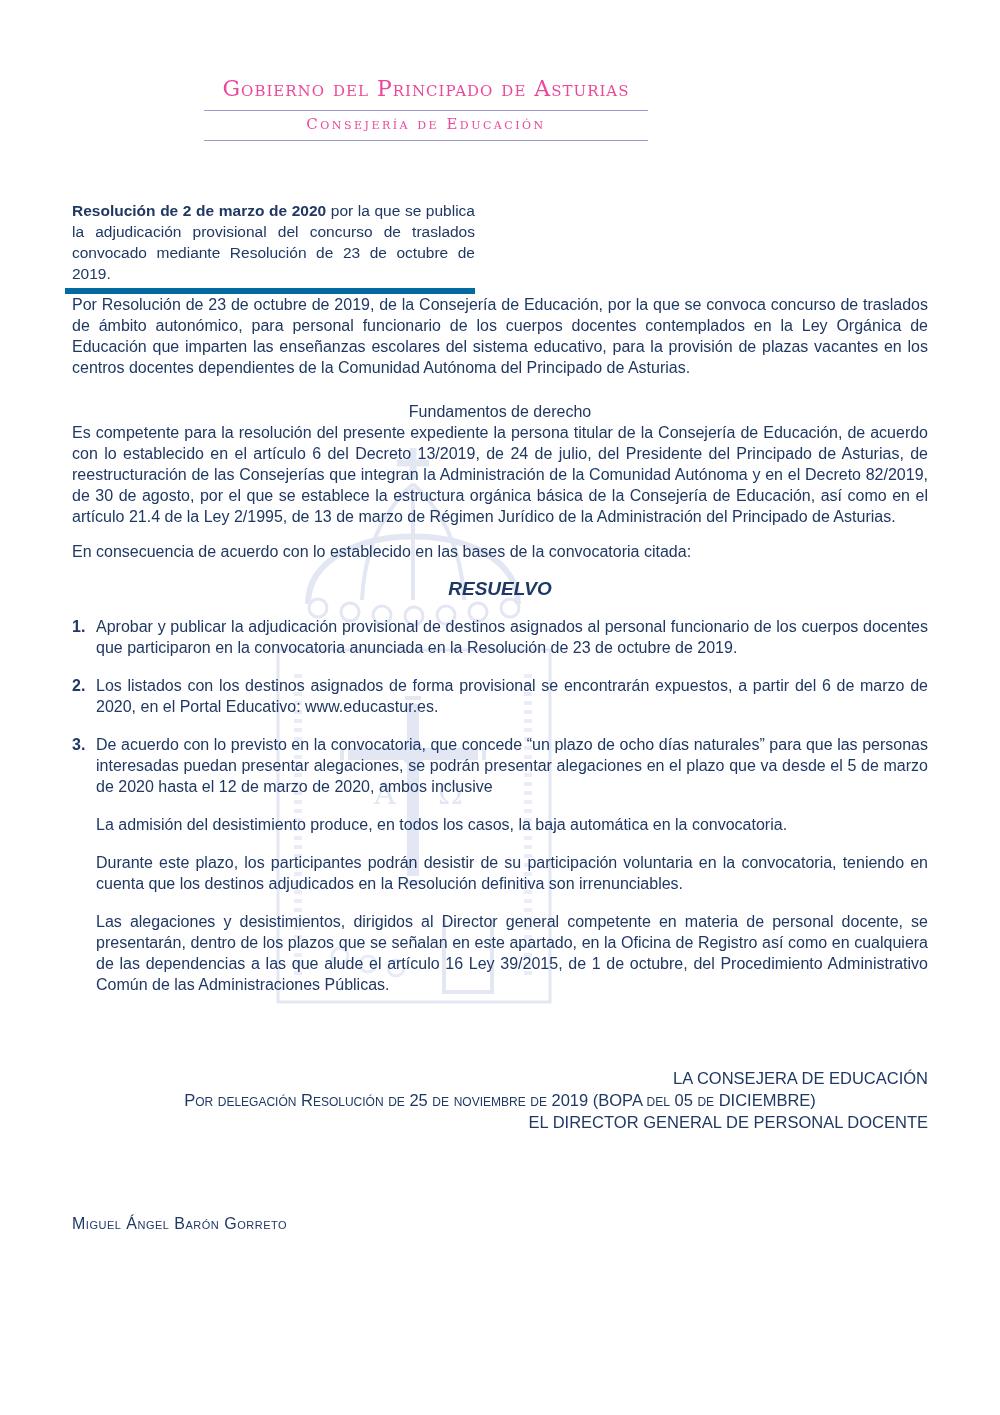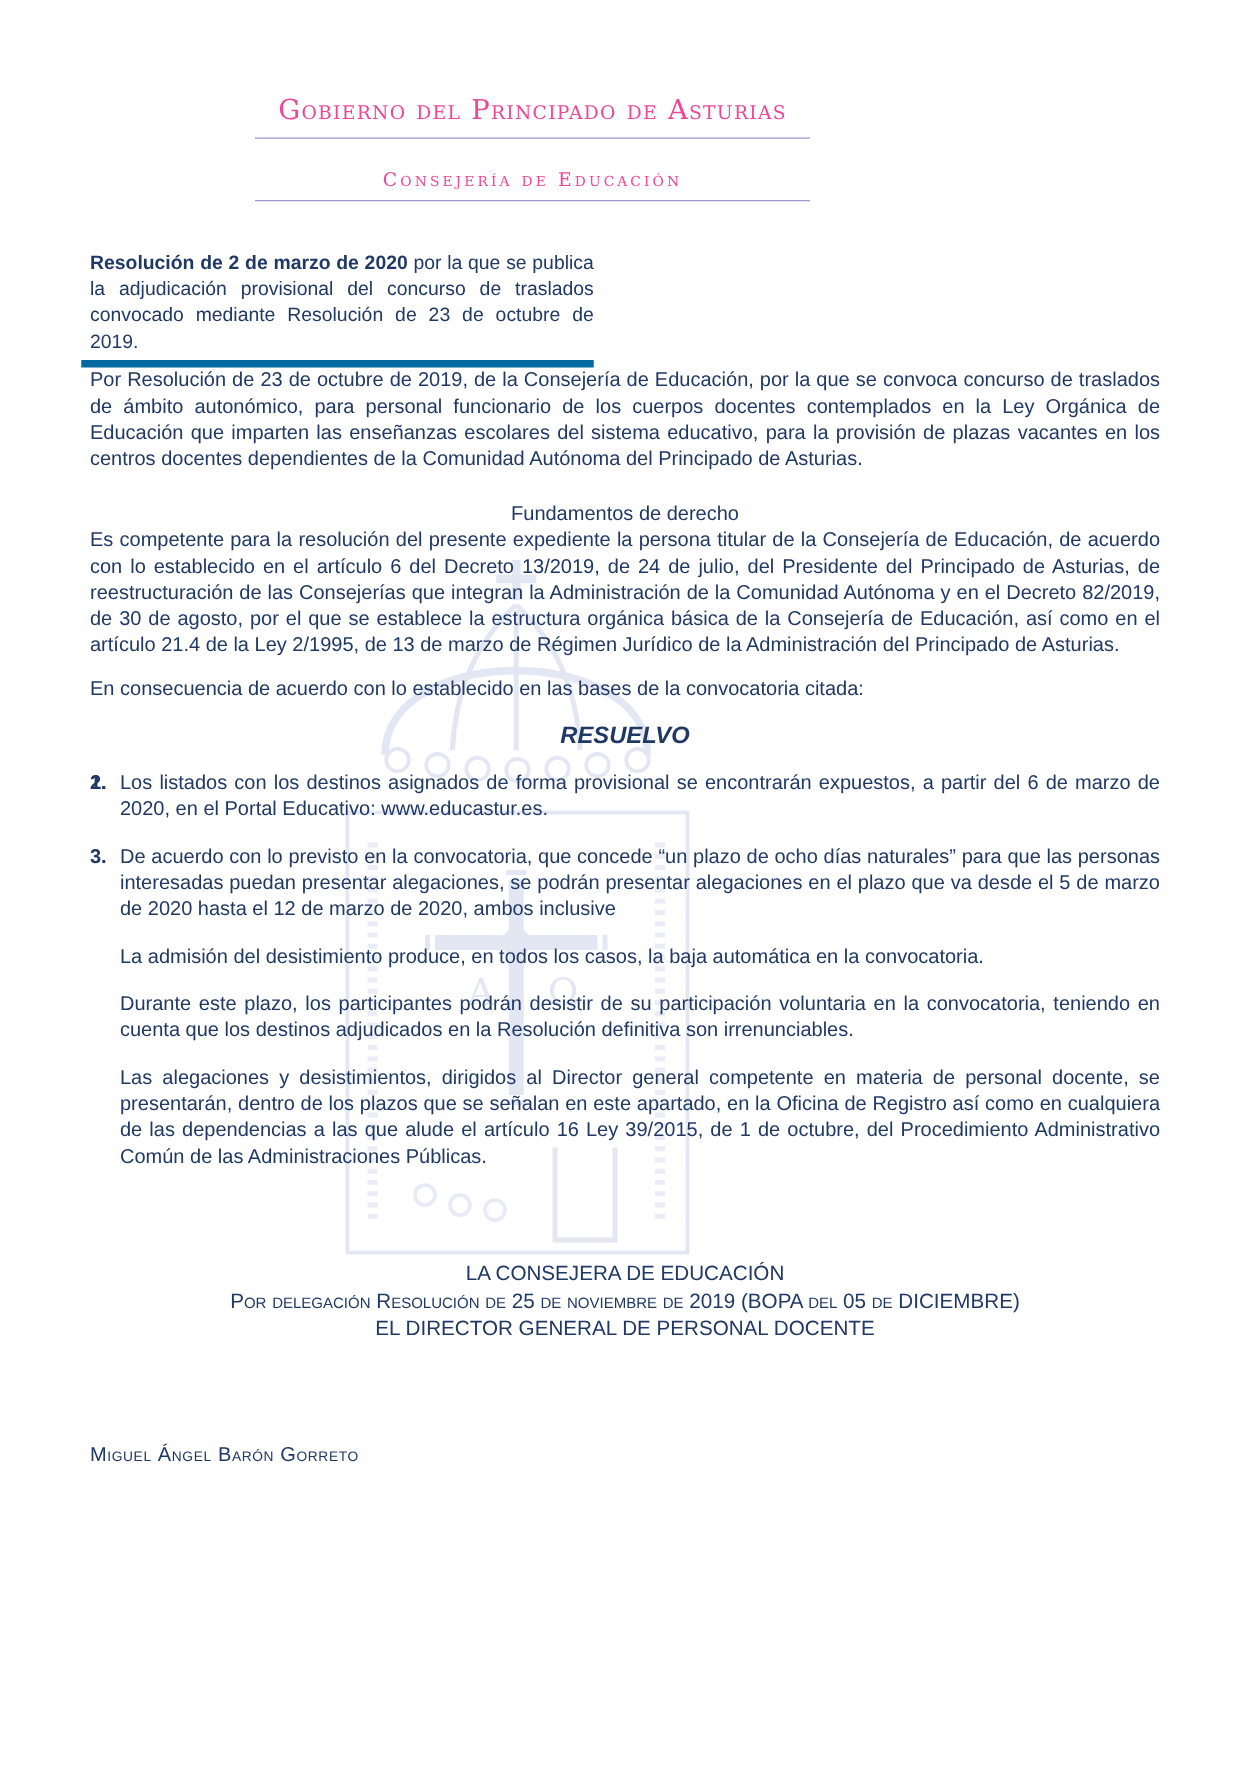--- a/index.html
+++ b/index.html
@@ -28,21 +28,21 @@
     font-family:"DejaVu Serif","Liberation Serif",serif;
     font-variant:small-caps;
     font-size:22px;line-height:26px;letter-spacing:1px;
     white-space:nowrap;
   }
   .rule{border:0;border-top:1px solid #9a9ace;height:0;margin:8px 0 0 0;}
   .dept{
     font-family:"DejaVu Serif","Liberation Serif",serif;
     font-variant:small-caps;
     font-size:15px;line-height:20px;letter-spacing:2.5px;
-    margin-top:23px;
+    margin-top:3px;
   }
   .rule2{border:0;border-top:1px solid #9a9ace;height:0;margin:6px 0 0 0;}
   
   .content{position:absolute;left:72px;top:0;width:856px;z-index:1;}
   .title-block{
     margin:200px 0 0 -7px;
     padding:0 0 4px 7px;
     width:403px;
     border-bottom:6px solid #0369a1;
     text-align:justify;
@@ -53,21 +53,21 @@
   .intro{margin-top:46px;}
   .center-heading{text-align:center;margin:23px 0 0 0;font-weight:normal;font-size:16px;}
   .legal{margin-top:15px;}
   .consequence{margin-top:14px;text-align:justify;}
   .resolve{text-align:center;font-weight:bold;margin:16px 0 0 0;font-size:19px;font-style:italic;}
   .num-item{position:relative;padding-left:24px;text-align:justify;margin-top:17px;}
   .num-item .num{position:absolute;left:0;top:0;font-weight:bold;}
   .sub-par{padding-left:24px;text-align:justify;margin-top:17px;}
   
   .signature{margin-top:72px;text-align:center;}
-  .sig-caps{font-size:16.5px;line-height:22px;}
+  .sig-caps{font-size:16.5px;line-height:22px;text-align:right;}
   .sig-smallcaps{font-variant:small-caps;font-size:16.5px;line-height:22px;}
   .sig-name{
     margin-top:80px;
     font-variant:small-caps;font-size:16px;letter-spacing:0.5px;
   }
 </style>
 </head>
 <body>
 
 <div class="page">
@@ -134,20 +134,21 @@
     <p class="center-heading">Fundamentos de derecho</p>
 
     <p class="just legal">Es competente para la resolución del presente expediente la persona titular de la Consejería de Educación, de acuerdo con lo establecido en el artículo 6 del Decreto 13/2019, de 24 de julio, del Presidente del Principado de Asturias, de reestructuración de las Consejerías que integran la Administración de la Comunidad Autónoma y en el Decreto 82/2019, de 30 de agosto, por el que se establece la estructura orgánica básica de la Consejería de Educación, así como en el artículo 21.4 de la Ley 2/1995, de 13 de marzo de Régimen Jurídico de la Administración del Principado de Asturias.</p>
 
     <p class="consequence">En consecuencia de acuerdo con lo establecido en las bases de la convocatoria citada:</p>
 
     <p class="resolve">RESUELVO</p>
 
     <div class="num-item">
       <span class="num">1.</span>
+      <span>Aprobar y publicar la adjudicación provisional de destinos asignados al personal funcionario de los cuerpos docentes que participaron en la convocatoria anunciada en la Resolución de 23 de octubre de 2019.</span>
     </div>
 
     <div class="num-item">
       <span class="num">2.</span>
       <span>Los listados con los destinos asignados de forma provisional se encontrarán expuestos, a partir del 6 de marzo de 2020, en el Portal Educativo: www.educastur.es.</span>
     </div>
 
     <div class="num-item">
       <span class="num">3.</span>
       <span>De acuerdo con lo previsto en la convocatoria, que concede “un plazo de ocho días naturales” para que las personas interesadas puedan presentar alegaciones, se podrán presentar alegaciones en el plazo que va desde el 5 de marzo de 2020 hasta el 12 de marzo de 2020, ambos inclusive</span>

